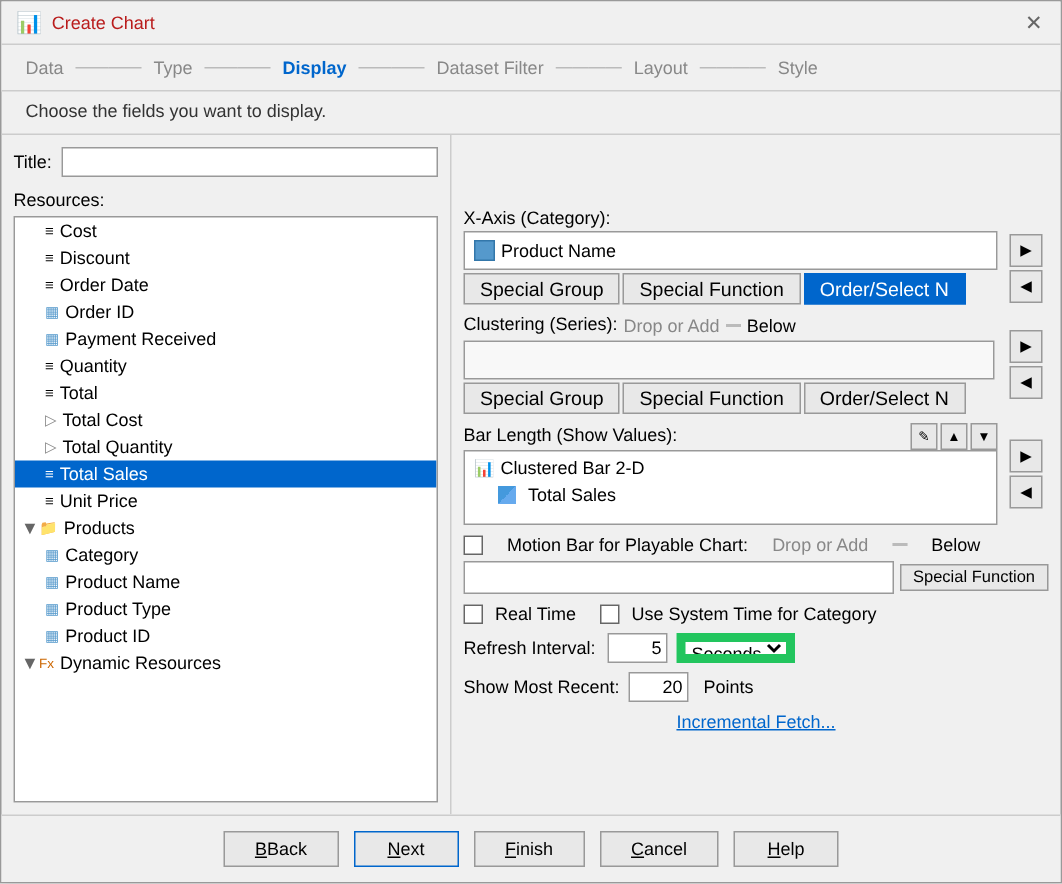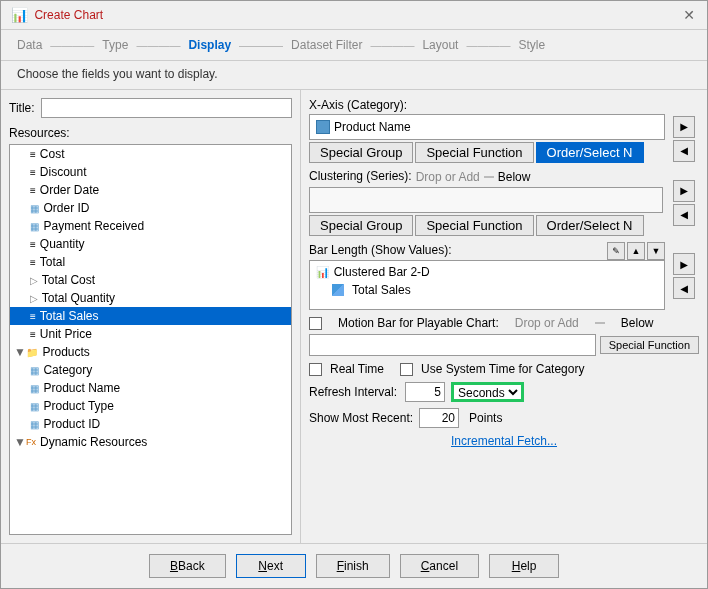--- a/index.html
+++ b/index.html
@@ -165,20 +165,21 @@
     }
 
     
     .right-panel {
       flex: 1;
       display: flex;
       flex-direction: column;
       padding: 8px;
       gap: 6px;
       overflow-y: auto;
+      margin-top: 40px;
     }
 
     .section-label {
       font-size: 12px;
       color: #000;
       margin-bottom: 2px;
     }
 
     .field-box {
       border: 1px solid #999;
@@ -319,21 +320,21 @@
       width: 40px;
       height: 20px;
       border: 1px solid #999;
       text-align: right;
       padding: 0 3px;
       font-size: 12px;
     }
 
     .interval-select {
       height: 20px;
-      border: 3px solid #22c55e;
+      border: 6px solid #22c55e;
       font-size: 12px;
       background: #fff;
     }
 
     .incremental-link {
       text-align: center;
       color: #0066cc;
       text-decoration: underline;
       cursor: pointer;
       font-size: 12px;

